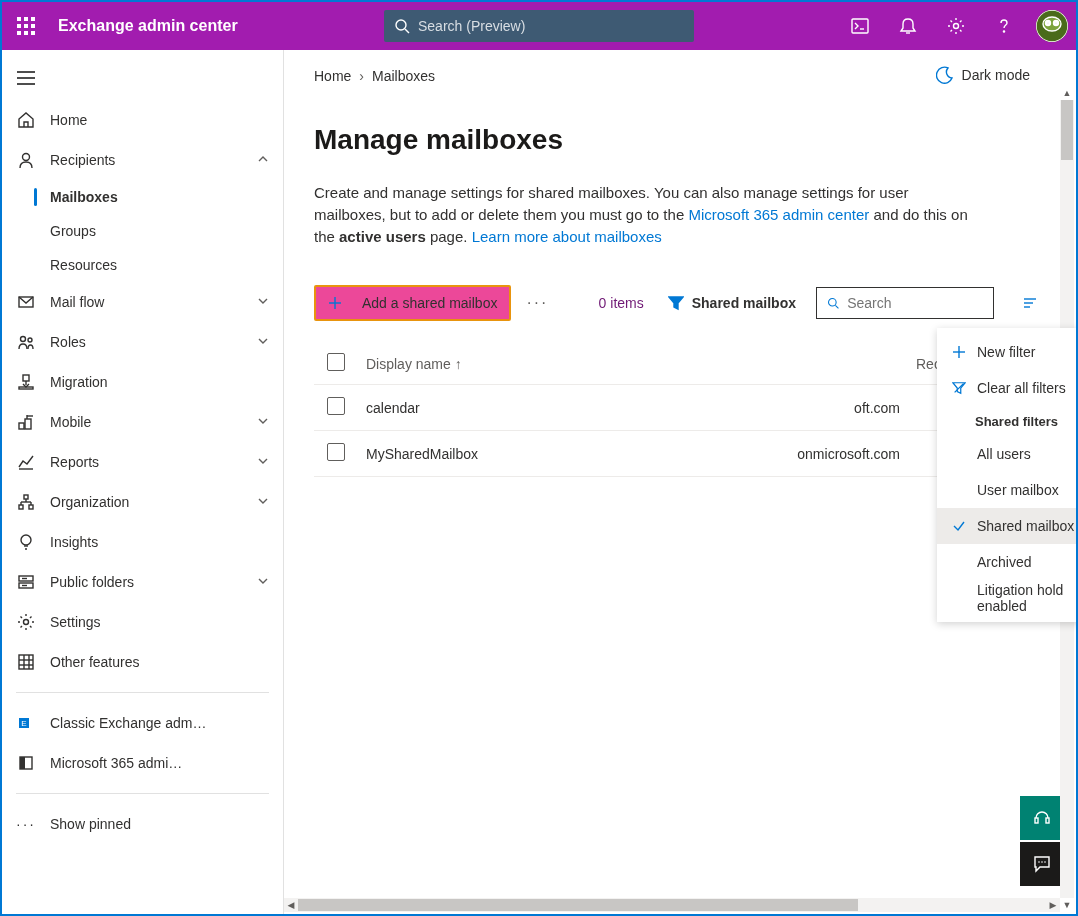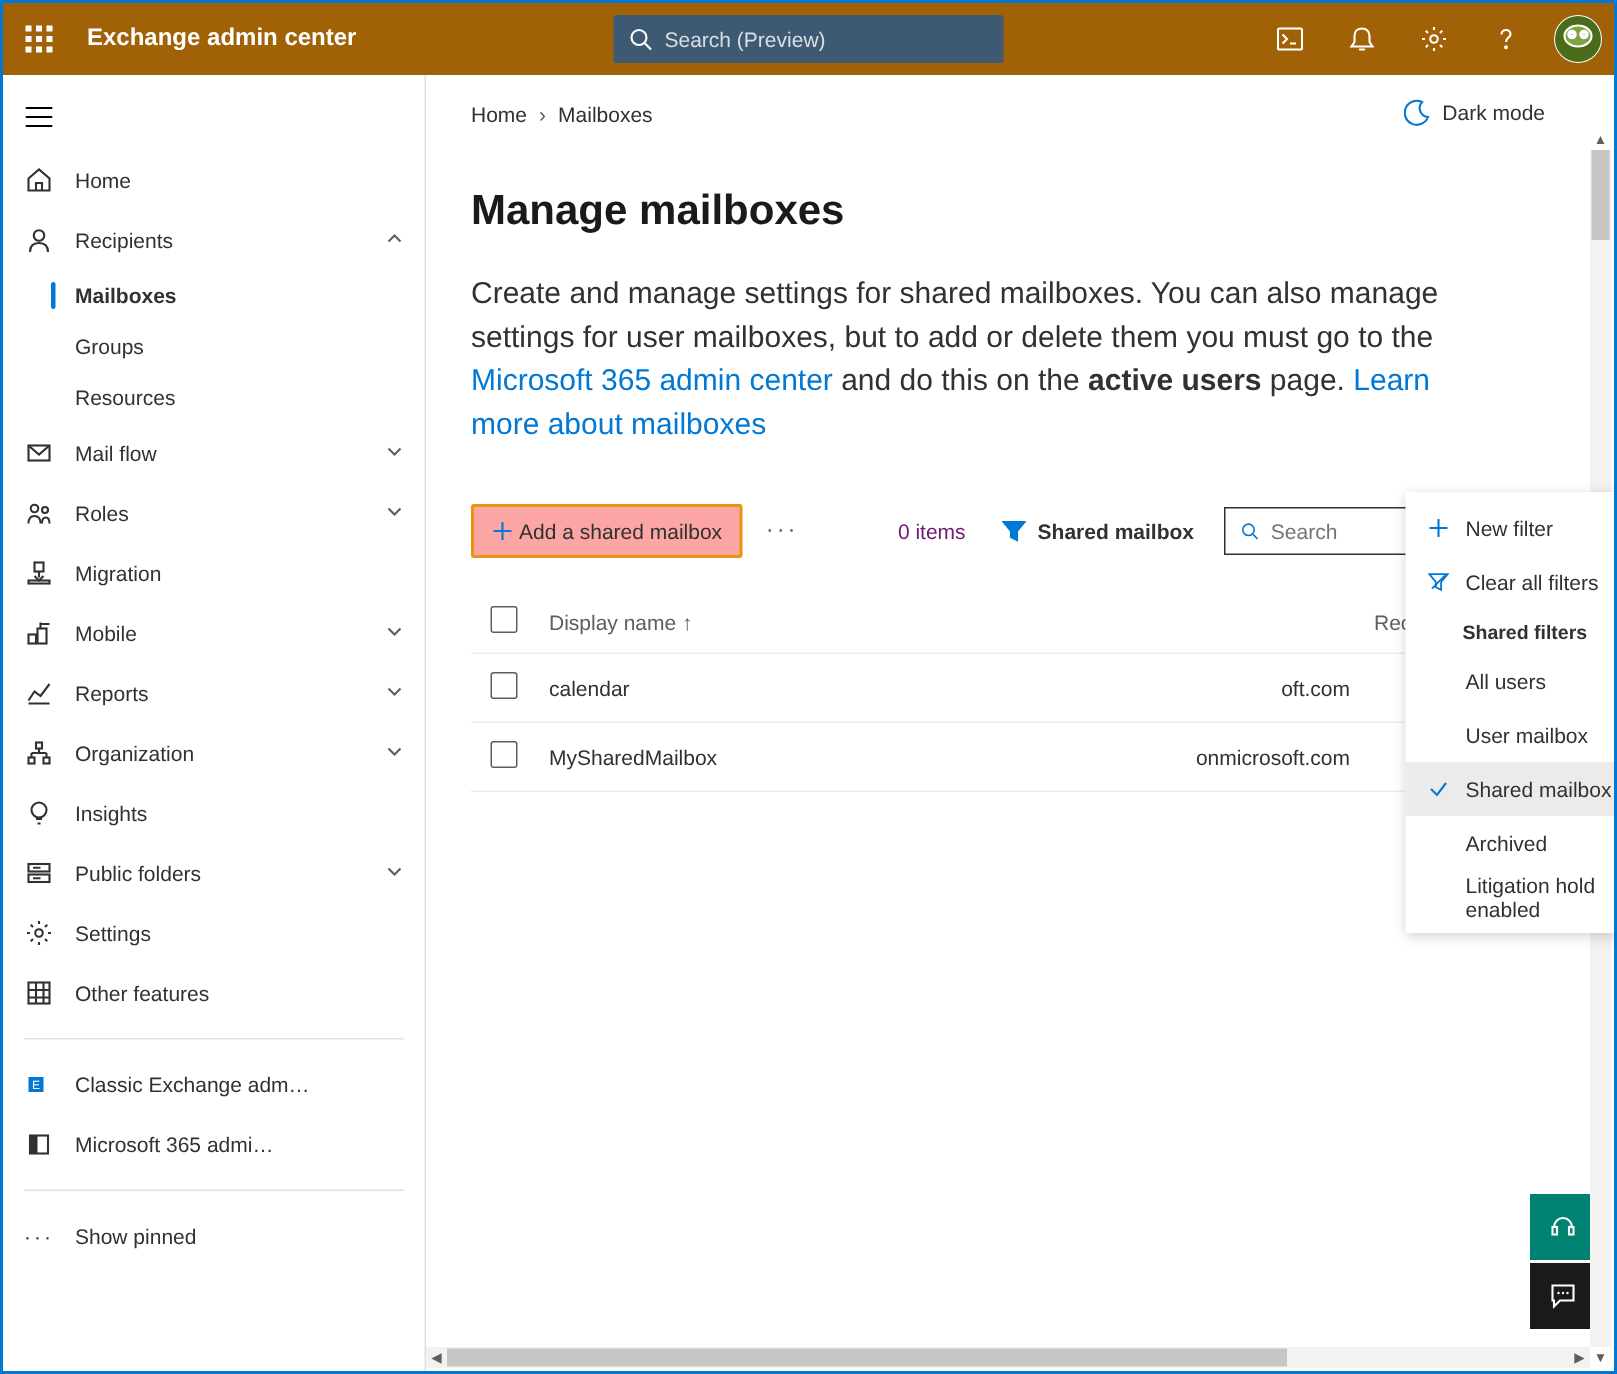--- a/index.html
+++ b/index.html
@@ -1,24 +1,24 @@
 <!DOCTYPE html>
 <html><head>
 <meta charset="utf-8">
 <style>
   * { box-sizing: border-box; margin: 0; padding: 0; font-family: "Segoe UI", -apple-system, BlinkMacSystemFont, sans-serif; }
   body { width: 1078px; height: 916px; overflow: hidden; background: #fff; border: 2px solid #0078d4; position: relative; }
 
   
-  .header { height: 48px; background: #a16207; display: flex; align-items: center; color: #fff; position: relative; }
+  .header { height: 48px; background: #a21caf; display: flex; align-items: center; color: #fff; position: relative; }
   .waffle { width: 48px; height: 48px; display: flex; align-items: center; justify-content: center; cursor: pointer; }
   .waffle-grid { display: grid; grid-template-columns: repeat(3, 4px); grid-gap: 3px; }
   .waffle-grid span { width: 4px; height: 4px; background: #fff; }
   .app-title { font-size: 16px; font-weight: 600; margin-left: 8px; }
-  .search-wrap { position: absolute; left: 50%; transform: translateX(-50%); width: 260px; }
+  .search-wrap { position: absolute; left: 50%; transform: translateX(-50%); width: 310px; }
   .search-box { display: flex; align-items: center; background: #3e5a73; border-radius: 2px; height: 32px; padding: 0 10px; }
   .search-box svg { flex-shrink: 0; }
   .search-box input { background: transparent; border: none; outline: none; color: #fff; font-size: 14px; margin-left: 8px; width: 100%; }
   .search-box input::placeholder { color: #d8dee3; }
   .header-actions { margin-left: auto; display: flex; align-items: center; }
   .header-icon { width: 48px; height: 48px; display: flex; align-items: center; justify-content: center; cursor: pointer; }
   .avatar { width: 32px; height: 32px; border-radius: 50%; background: #5b7a1f; margin: 0 8px; display: flex; align-items: center; justify-content: center; overflow: hidden; }
 
   
   .body { display: flex; height: calc(100% - 48px); }
@@ -36,27 +36,27 @@
   .nav-divider { height: 1px; background: #e1e1e1; margin: 10px 14px; }
 
   
   .main { flex: 1; position: relative; overflow: hidden; }
   .main-inner { padding: 18px 30px 0 30px; height: 100%; overflow: auto; }
   .breadcrumb { display: flex; align-items: center; font-size: 14px; color: #323130; }
   .breadcrumb a { color: #323130; text-decoration: none; }
   .breadcrumb .sep { margin: 0 8px; color: #605e5c; }
   .dark-mode { position: absolute; right: 46px; top: 16px; display: flex; align-items: center; font-size: 14px; color: #323130; cursor: pointer; gap: 8px; }
   h1.page-title { font-size: 28px; font-weight: 600; margin-top: 40px; color: #1b1a19; }
-  .desc { margin-top: 26px; font-size: 20px; color: #323130; line-height: 1.45; max-width: 660px; }
+  .desc { margin-top: 26px; font-size: 15px; color: #323130; line-height: 1.45; max-width: 660px; }
   .desc a { color: #0078d4; text-decoration: none; }
   .desc strong { font-weight: 600; }
 
   
   .toolbar { display: flex; align-items: center; margin-top: 38px; gap: 10px; }
-  .add-btn { display: inline-flex; align-items: center; height: 36px; padding: 0 12px; border: 2px solid #e8940e; border-radius: 2px; font-size: 14px; color: #323130; background: #fca5a5; cursor: pointer; gap: 4px; }
+  .add-btn { display: inline-flex; align-items: center; height: 36px; padding: 0 12px; border: 2px solid #e8940e; border-radius: 2px; font-size: 14px; color: #323130; background: #ec4899; cursor: pointer; gap: 20px; }
   .more-btn { width: 32px; height: 32px; display: flex; align-items: center; justify-content: center; cursor: pointer; color: #605e5c; font-size: 16px; letter-spacing: 2px; }
   .items-count { font-size: 14px; color: #701a75; margin-left: auto; }
   .filter-label { display: inline-flex; align-items: center; gap: 8px; font-size: 14px; font-weight: 600; color: #323130; cursor: pointer; margin-left: 14px; }
   .table-search { display: flex; align-items: center; height: 32px; border: 1px solid #323130; width: 178px; padding: 0 10px; margin-left: 10px; gap: 8px; }
   .table-search input { border: none; outline: none; font-size: 14px; width: 100%; }
   .sort-toggle { width: 32px; display: flex; align-items: center; justify-content: center; color: #0078d4; cursor: pointer; margin-left: 10px; }
 
   
   .tbl { width: 100%; margin-top: 22px; border-collapse: collapse; font-size: 14px; }
   .tbl th { text-align: left; font-weight: 400; color: #605e5c; padding: 10px 8px; border-bottom: 1px solid #edebe9; }

